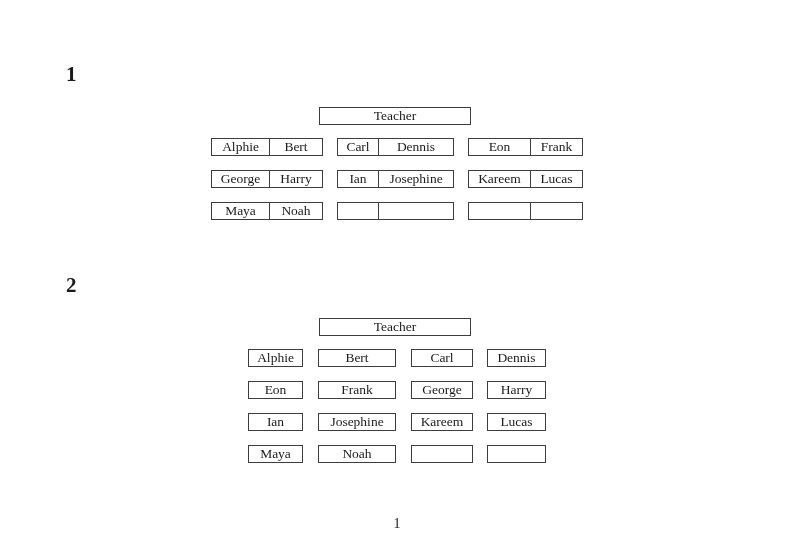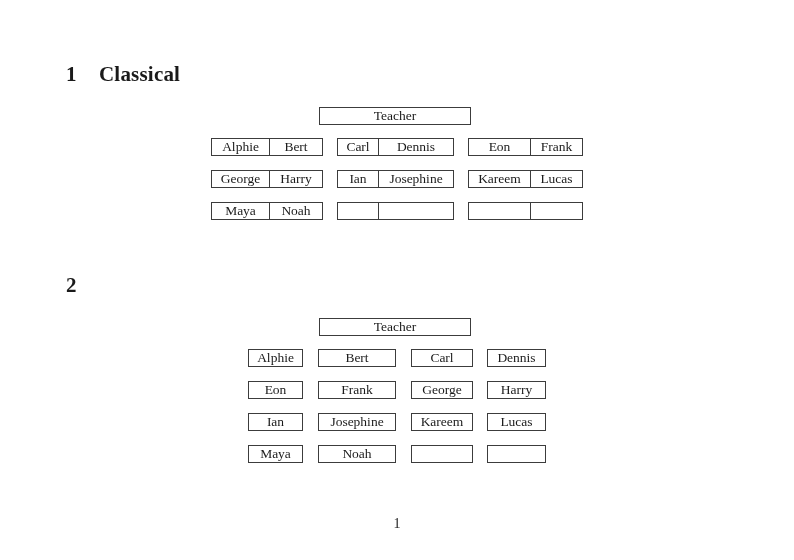--- a/index.html
+++ b/index.html
@@ -58,21 +58,20 @@
     font-size: 14px;
   }
 </style>
 </head>
 <body>
 
 <div class="page">
 
   <div class="heading" style="top:62px;">
     <span class="sec-num">1</span>
-    <span class="sec-title">Classical</span>
   </div>
 
   <div class="box" style="left:319px; top:107px; width:152px;">Teacher</div>
 
   <div class="desk" style="left:211px; top:138px;">
     <div class="cell first" style="width:58px;">Alphie</div>
     <div class="cell" style="width:52px;">Bert</div>
   </div>
   <div class="desk" style="left:337px; top:138px;">
     <div class="cell first" style="width:41px;">Carl</div>

